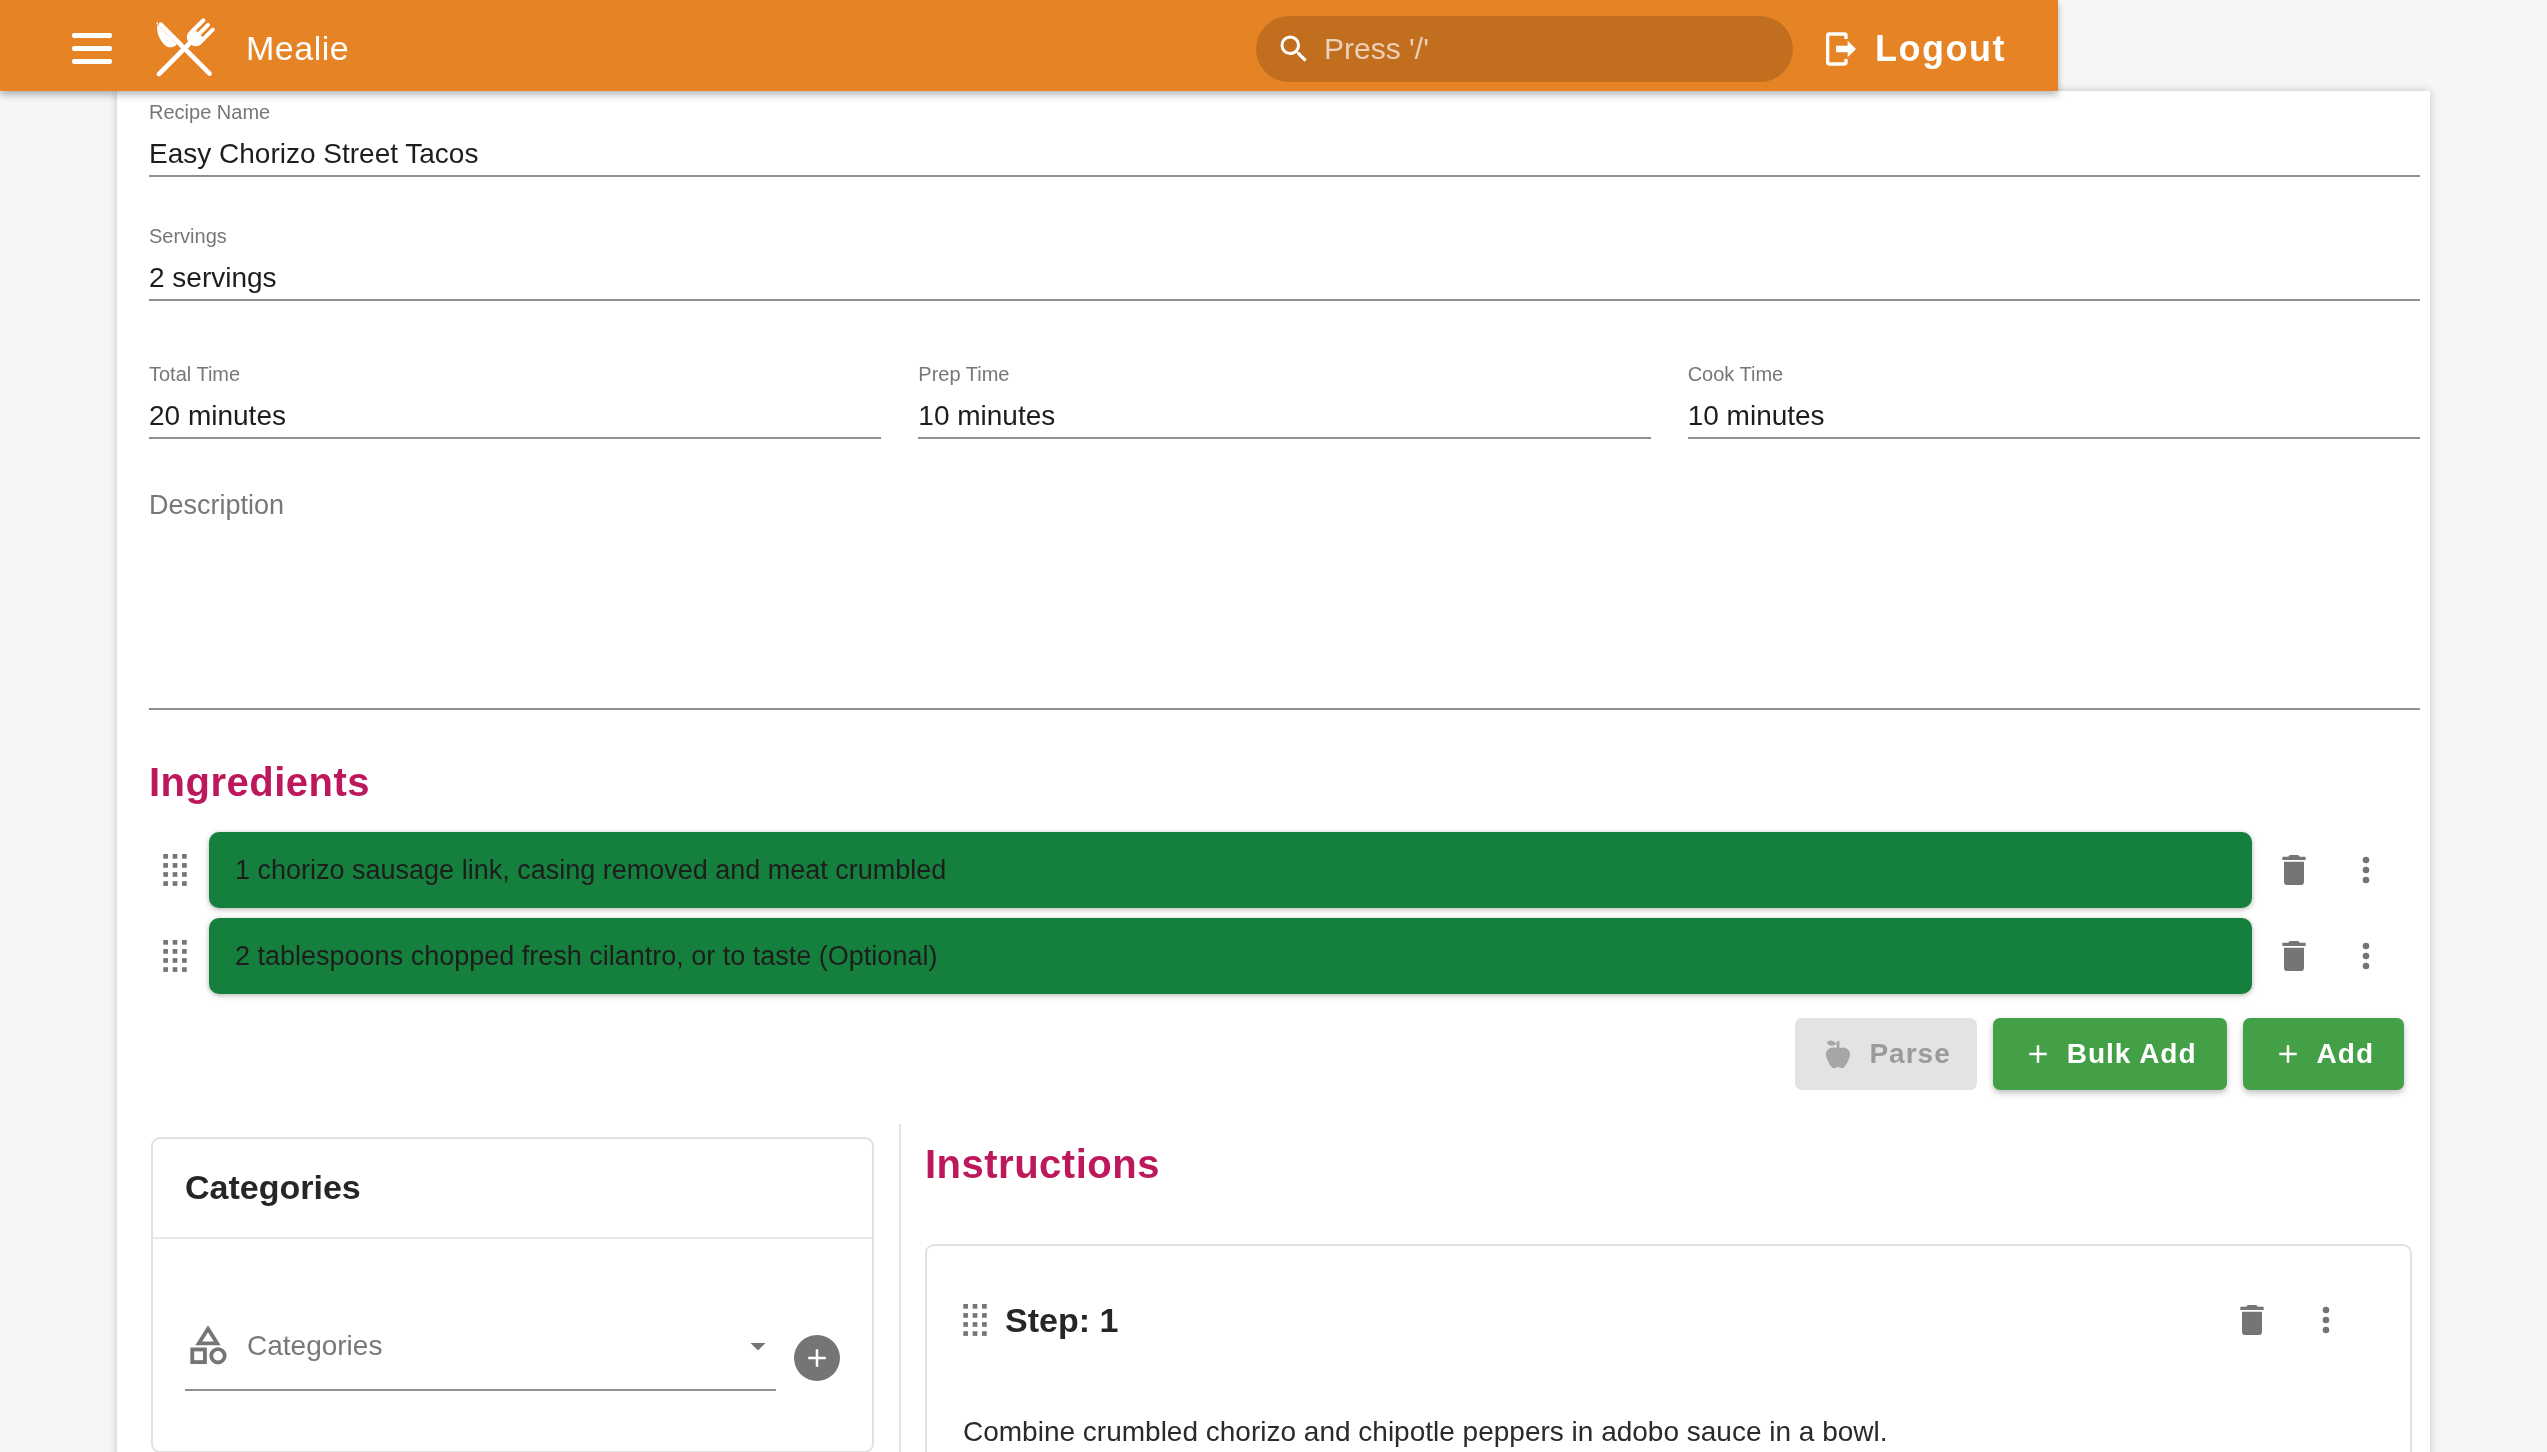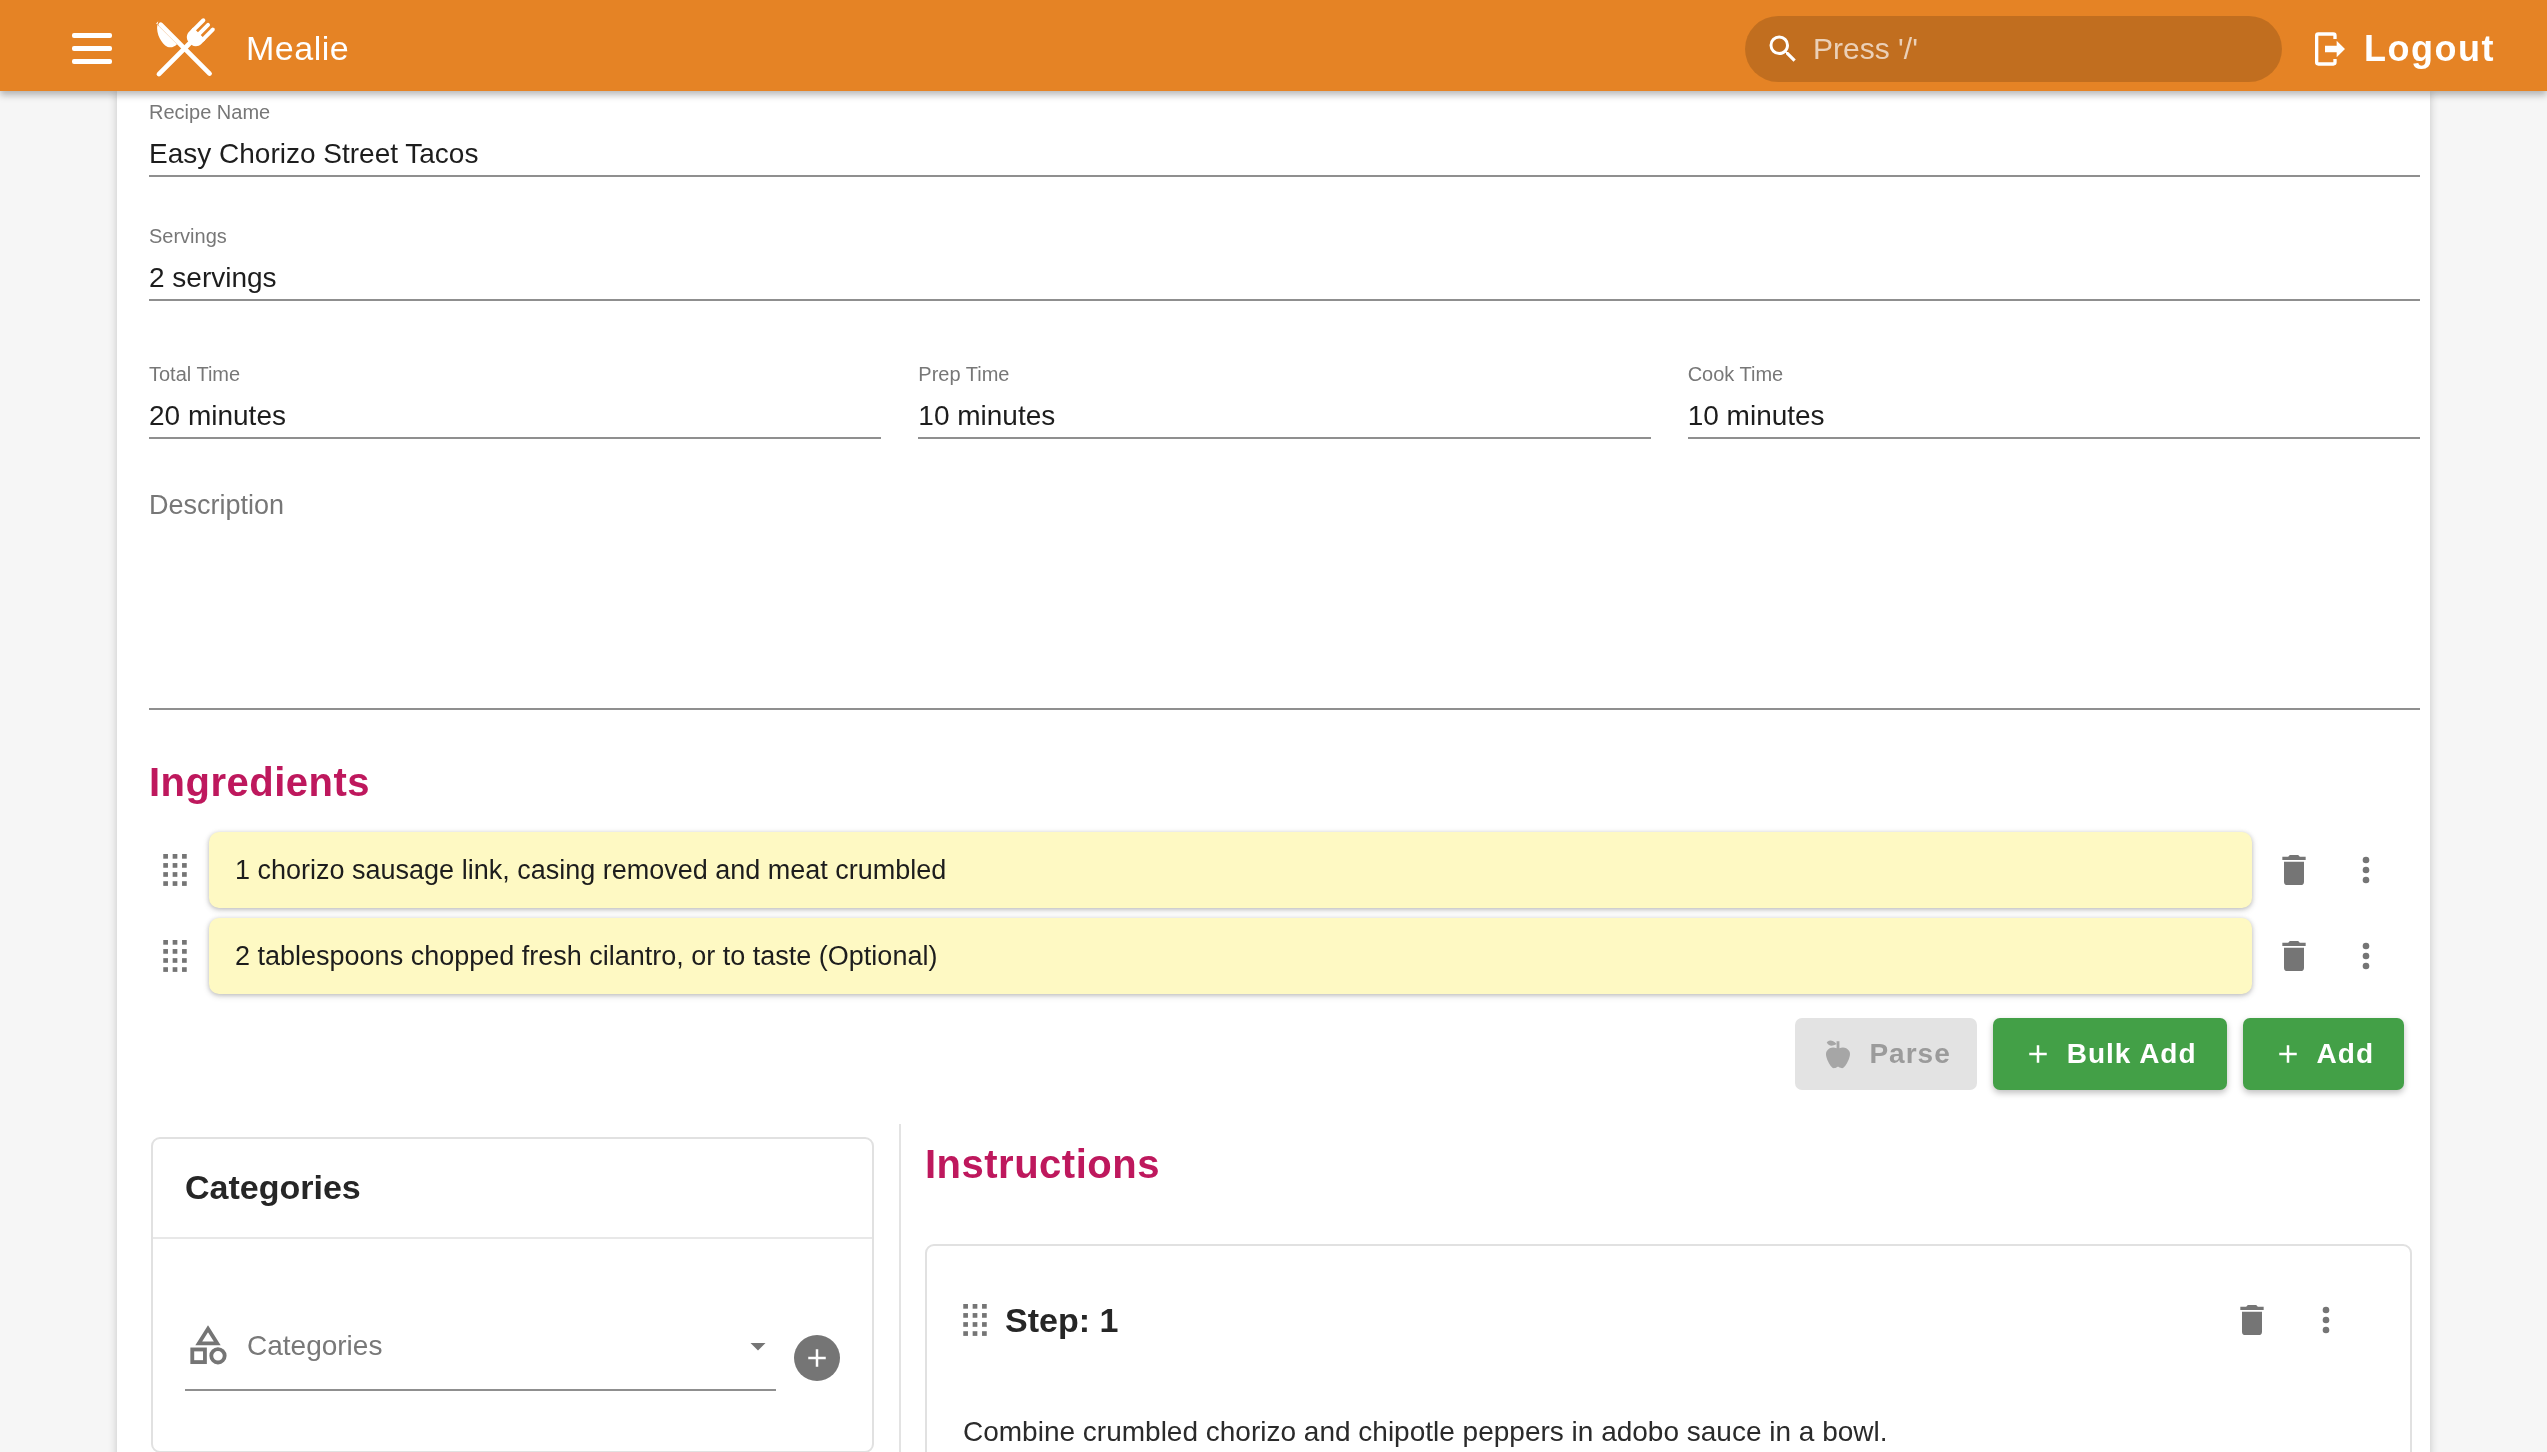--- a/index.html
+++ b/index.html
@@ -1,20 +1,20 @@
 <!DOCTYPE html>
 <html><head>
 <meta charset="utf-8">
 <style>
   * { margin:0; padding:0; box-sizing:border-box; }
   html,body { width:2547px; height:1453px; overflow:hidden;
     font-family:"Liberation Sans", sans-serif; background:#f6f6f6; }
 
   
-  .appbar { position:absolute; left:0; top:0; width:2547px; height:91px;
+  .appbar { position:absolute; left:0; top:0; width:2058px; height:91px;
     background:#E58325; display:flex; align-items:center;
     padding:6px 52px 0 72px; box-shadow:0 4px 7px rgba(0,0,0,0.28); z-index:10; }
   .hamburger { width:44px; height:44px; display:flex; flex-direction:column;
     justify-content:center; gap:8px; background:none; border:none; cursor:pointer; }
   .hamburger span { display:block; width:40px; height:5px; background:#fff; border-radius:2px; }
   .logo { margin-left:24px; width:88px; height:72px; display:flex; align-items:center; justify-content:center; }
   .app-title { color:#fff; font-size:34px; font-weight:500; margin-left:18px; letter-spacing:0.5px; }
 
   .search-pill { margin-left:auto; width:537px; height:66px; border-radius:33px;
     background:rgba(0,0,0,0.155); display:flex; align-items:center; padding:0 20px; cursor:text; }
@@ -40,21 +40,21 @@
   .description .d-area { height:185px; }
 
   .section-heading { margin-top:48px; font-size:40px; line-height:48px;
     font-weight:700; color:#be185d; letter-spacing:0.5px; }
 
   
   .ing-list { margin-top:26px; }
   .ing-row { display:flex; align-items:center; height:76px; margin-bottom:10px; }
   .drag-handle { width:24px; height:32px; margin-left:14px; flex:0 0 auto; cursor:grab;
     background:none; border:none; display:flex; align-items:center; }
-  .ing-card { flex:1; height:76px; margin-left:22px; background:#fef9c3; border-radius:10px;
+  .ing-card { flex:1; height:76px; margin-left:22px; background:#15803d; border-radius:10px;
     box-shadow:0 1px 4px rgba(0,0,0,0.18), 0 2px 7px rgba(0,0,0,0.14);
     display:flex; align-items:center; padding:0 26px; font-size:27px; color:#1d1d1d; cursor:text; }
   .icon-btn { width:52px; height:52px; background:none; border:none; display:flex;
     align-items:center; justify-content:center; cursor:pointer; border-radius:50%; }
   .ing-row .icon-btn.trash { margin-left:16px; }
   .ing-row .icon-btn.kebab { margin-left:20px; margin-right:28px; }
 
   .ing-actions { margin-top:24px; display:flex; justify-content:flex-end;
     align-items:center; margin-right:16px; gap:16px; }
   .btn { height:72px; border:none; border-radius:7px; display:inline-flex; align-items:center;

